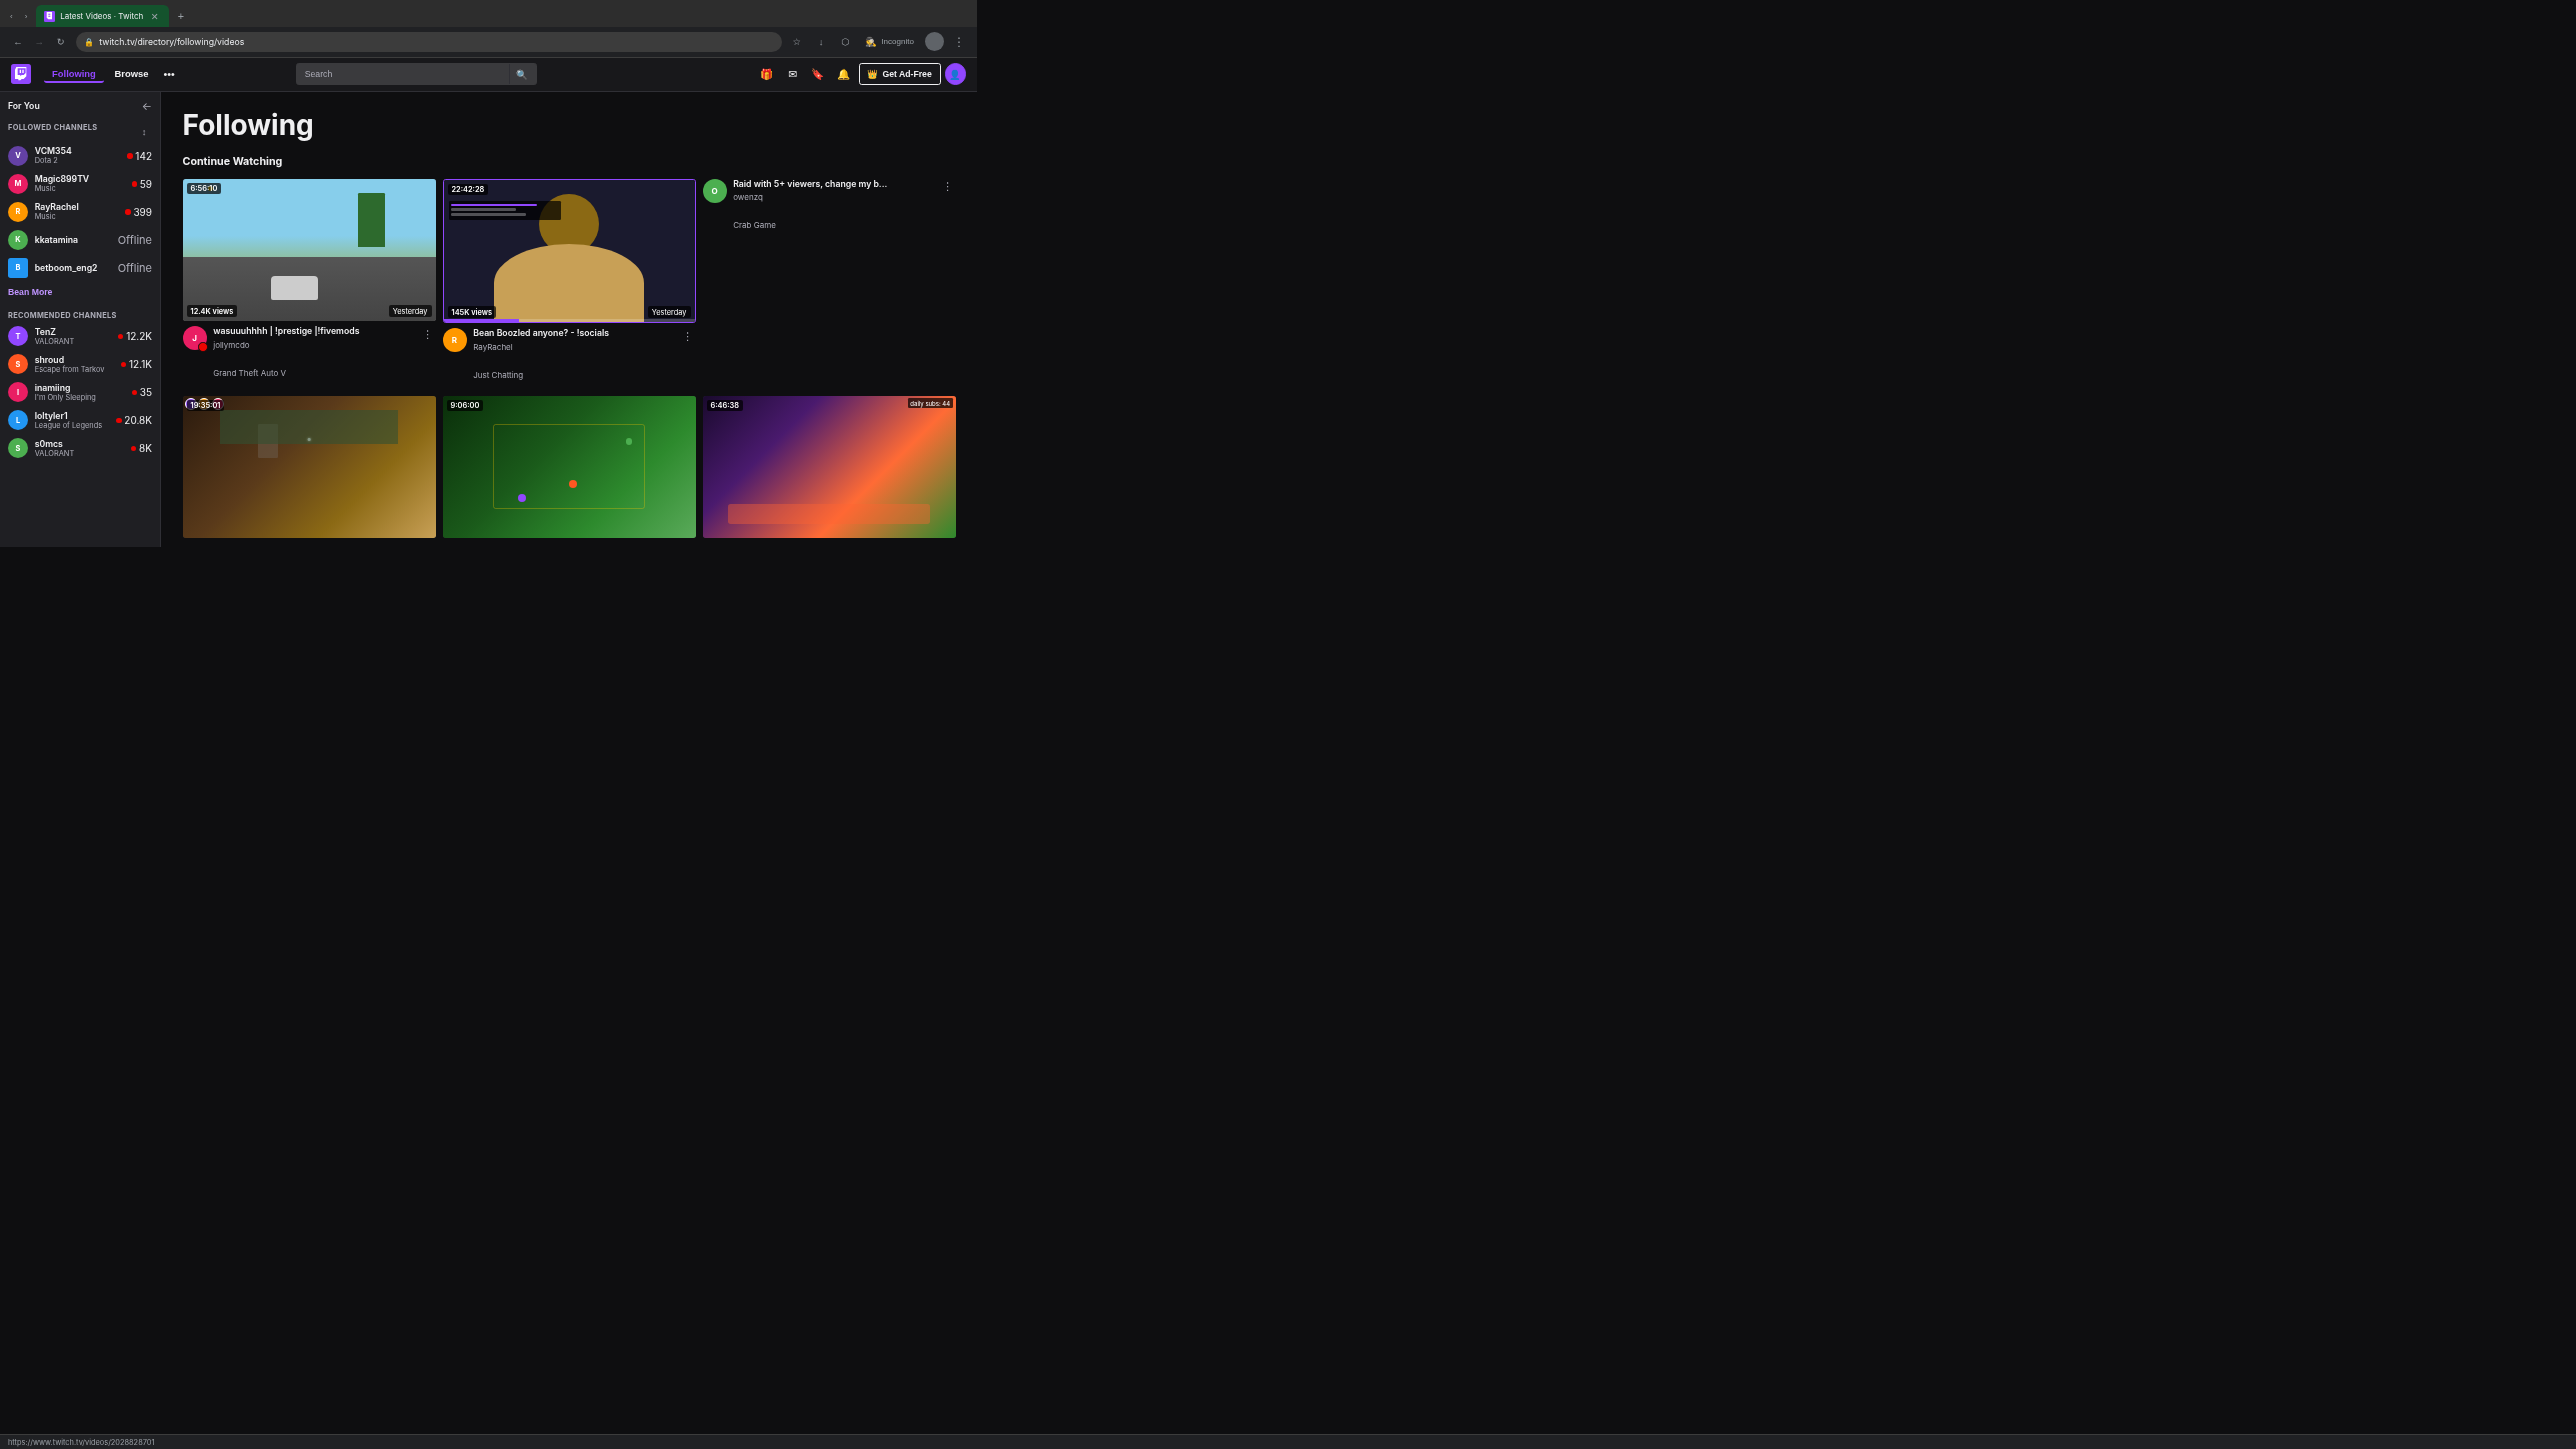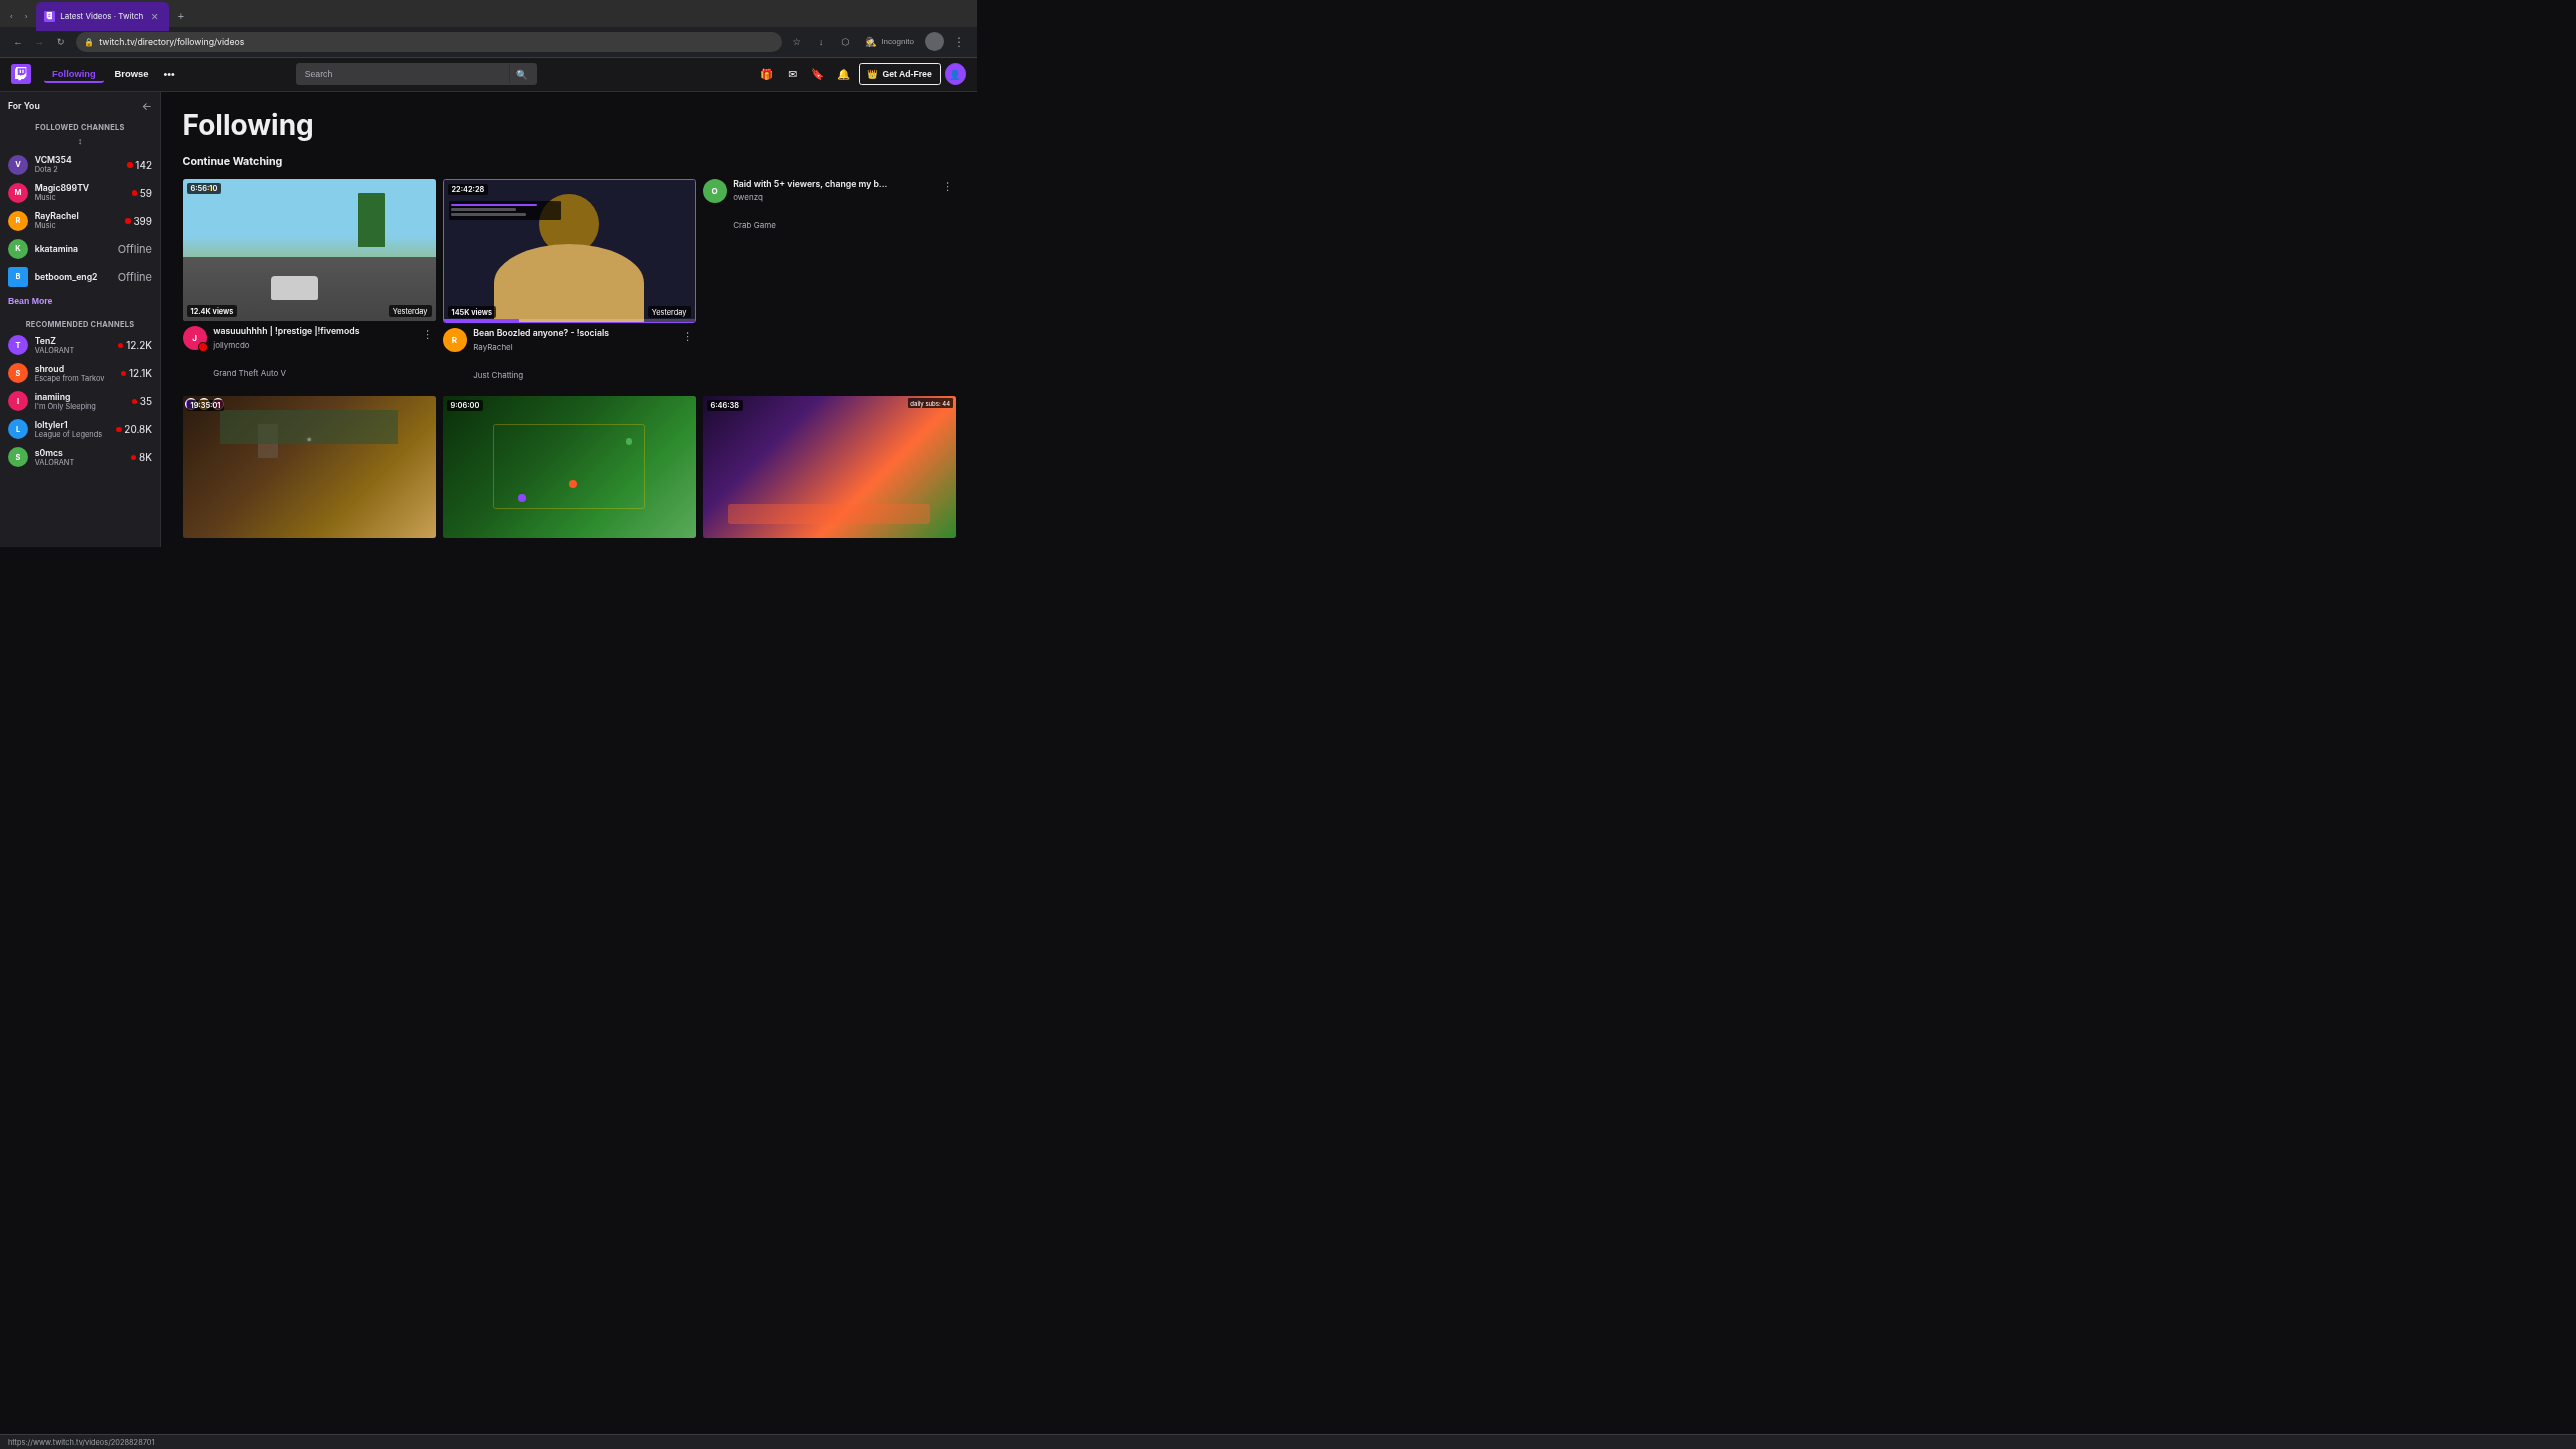--- a/index.html
+++ b/index.html
@@ -38,24 +38,24 @@
       border: none;
       color: #9aa0a6;
       cursor: pointer;
       font-size: 8px;
       display: flex; align-items: center; justify-content: center;
     }
     .browser-tab {
       display: flex;
       align-items: center;
       gap: 5.4px;
-      background: #4c1d95;
+      background: #14532d;
       border-radius: 5.4px 5.4px 0 0;
       padding: 8px 8px;
-      height: 29px;
+      height: 22px;
       min-width: 121px;
       max-width: 161px;
       position: relative;
     }
     .tab-favicon {
       width: 10.7px; height: 10.7px;
       background: #9147ff;
       border-radius: 1.3px;
       display: flex; align-items: center; justify-content: center;
       font-size: 6px;
@@ -321,24 +321,22 @@
       flex-direction: column;
       overflow-y: auto;
       flex-shrink: 0;
       border-right: 0.7px solid #2f2f35;
     }
     .sidebar::-webkit-scrollbar { width: 2.7px; }
     .sidebar::-webkit-scrollbar-thumb { background: #3a3a3d; border-radius: 1.3px; }
 
     .sidebar-section-header {
       display: flex;
-      align-items: center;
       justify-content: space-between;
       padding: 8px 8px 2.7px;
-      flex-direction: column;
     }
     .sidebar-section-title {
       font-size: 7.4px;
       font-weight: 700;
       color: #adadb8;
       letter-spacing: 0.3px;
       text-transform: uppercase;
     }
     .sidebar-section-actions {
       display: flex;

